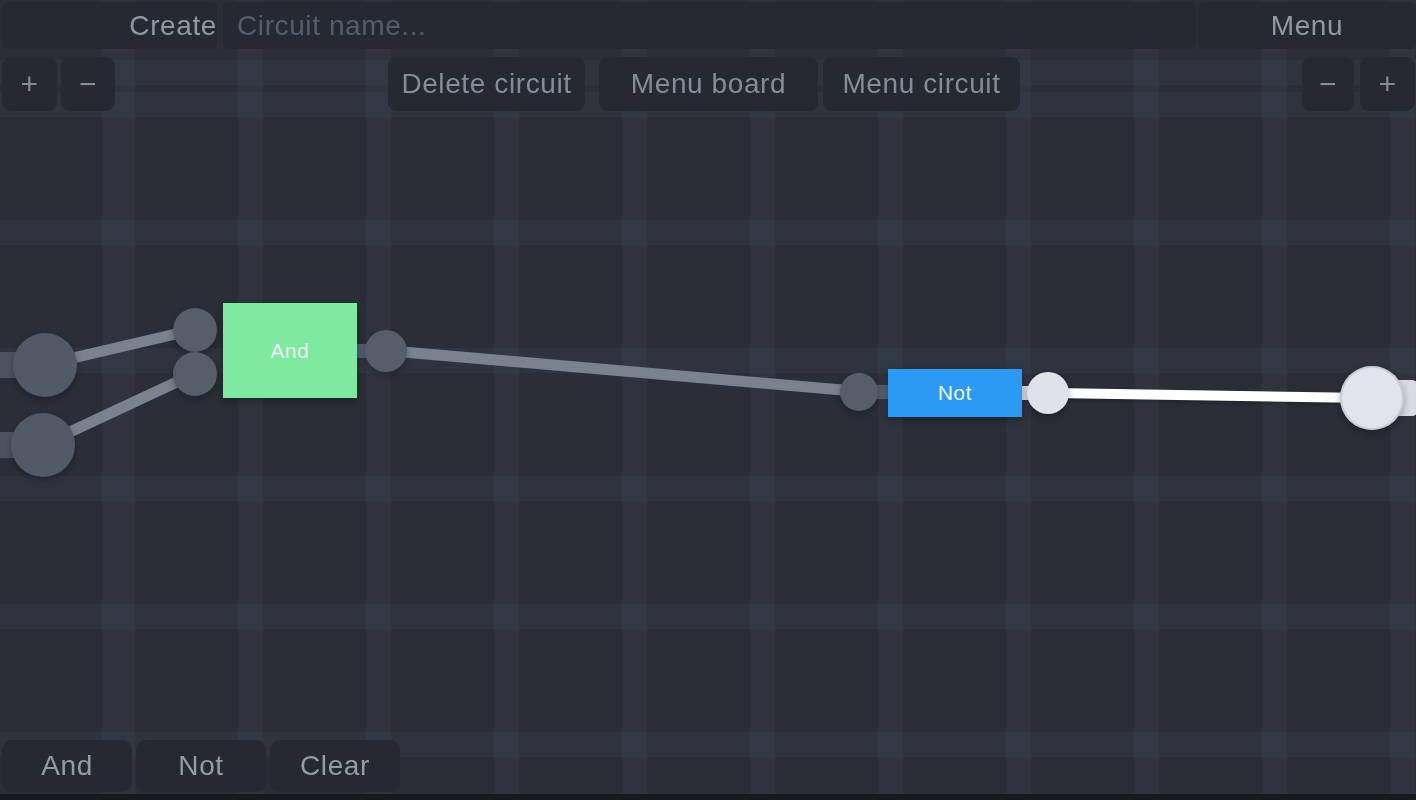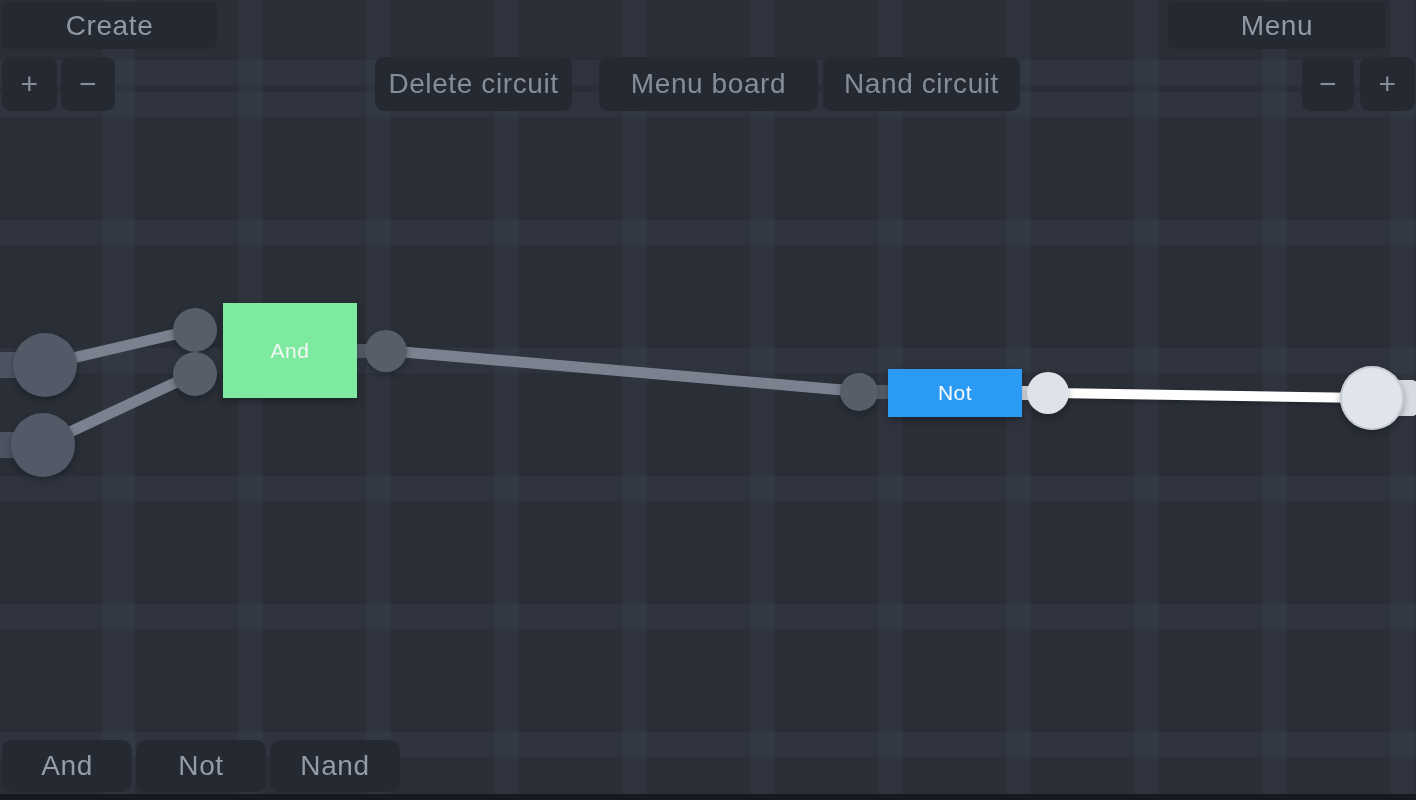--- a/index.html
+++ b/index.html
@@ -69,57 +69,58 @@
   <div class="node" style="left: 173px; top: 308px; width: 44px; height: 44px; background: rgb(86, 94, 106);"></div>
   <div class="node" style="left: 173px; top: 352px; width: 44px; height: 44px; background: rgb(86, 94, 106);"></div>
   <div class="node" style="left: 365px; top: 330px; width: 42px; height: 42px; background: rgb(86, 94, 106);"></div>
   <div class="node" style="left: 840px; top: 373px; width: 38px; height: 38px; background: rgb(86, 94, 106);"></div>
   <div class="node" style="left: 1027px; top: 372px; width: 42px; height: 42px; background: rgb(223, 227, 233);"></div>
 
   <div class="node" style="left: 13px; top: 333px; width: 64px; height: 64px; background: rgb(82, 90, 103);"></div>
   <div class="node" style="left: 11px; top: 413px; width: 64px; height: 64px; background: rgb(82, 90, 103);"></div>
   <div class="node" style="left: 1340px; top: 366px; width: 64px; height: 64px; box-shadow: rgba(168, 175, 188, 0.45) 0px 0px 0px 2px inset, rgba(8, 10, 14, 0.3) 0px 3px 7px; background: rgb(225, 229, 235);"></div>
 
-  <div class="btn row1" style="left:2px;width:215px;">
+  <div class="btn row1" style="left:2px;width:215px;justify-content:flex-end;">
     <span class="lbl">Create</span>
   </div>
 
+  <input class="name-input" type="text" placeholder="Circuit name..." style="">
 
-  <div class="btn row1" style="left:1168px;width:218px;">
+  <div class="btn row1" style="left:1198px;width:218px;">
     <span class="lbl">Menu</span>
   </div>
 
   <div class="btn row2 zoombtn" style="left:2px;width:55px;">
     <span class="lbl">+</span>
   </div>
   <div class="btn row2 zoombtn" style="left:61px;width:54px;">
     <span class="lbl">−</span>
   </div>
 
-  <div class="btn row2" style="left:375px;width:197px;">
+  <div class="btn row2" style="left:388px;width:197px;">
     <span class="lbl">Delete circuit</span>
   </div>
   <div class="btn row2" style="left:599px;width:219px;">
     <span class="lbl">Menu board</span>
   </div>
   <div class="btn row2" style="left:823px;width:197px;">
-    <span class="lbl">Nand circuit</span>
+    <span class="lbl">Menu circuit</span>
   </div>
 
   <div class="btn row2 zoombtn" style="left:1302px;width:52px;">
     <span class="lbl">−</span>
   </div>
   <div class="btn row2 zoombtn" style="left:1360px;width:55px;">
     <span class="lbl">+</span>
   </div>
 
   <div class="btn bottomrow" style="top:740px;height:52px;border-radius:10px;left:2px;width:130px;">
     <span class="lbl">And</span>
   </div>
   <div class="btn bottomrow" style="top:740px;height:52px;border-radius:10px;left:136px;width:130px;">
     <span class="lbl">Not</span>
   </div>
   <div class="btn bottomrow" style="top:740px;height:52px;border-radius:10px;left:270px;width:130px;">
-    <span class="lbl">Nand</span>
+    <span class="lbl">Clear</span>
   </div>
 
   <div class="bottom-strip"></div>
 </div>
 
 </body></html>

